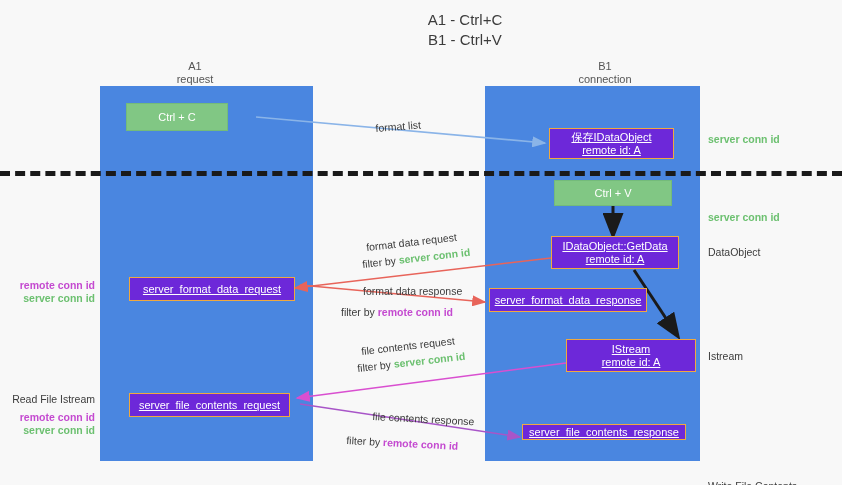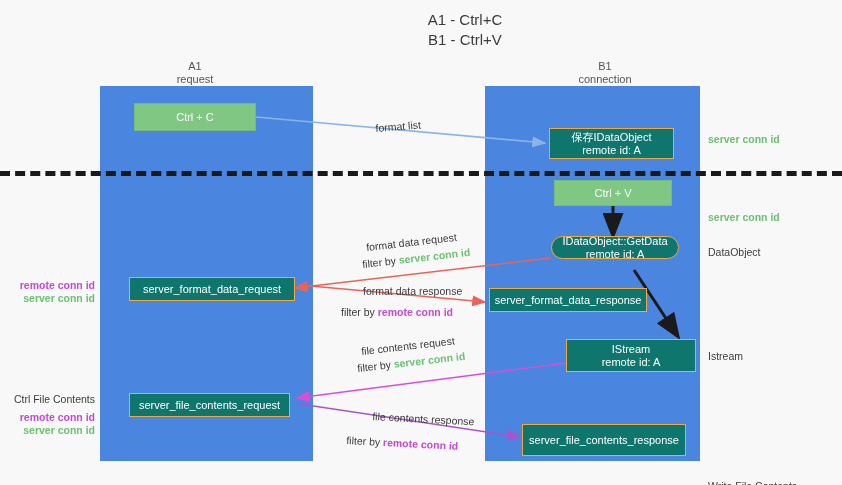--- a/index.html
+++ b/index.html
@@ -28,21 +28,21 @@
 
   .node{
     position:absolute;box-sizing:border-box;
     display:flex;align-items:center;justify-content:center;
     flex-direction:column;
     text-align:center;
     color:#ffffff;font-size:11px;line-height:13px;
     border:1px solid rgba(255,255,255,.35);
   }
   .node.green{background:#81c784;border-color:#74bb7a;}
-  .node.orange{background:#0f766e;border-color:#f0a93f;}
+  .node.orange{background:#6d28d9;border-color:#f0a93f;text-decoration:underline;}
   .node .l2{font-size:11px;}
 
   .divider{
     position:absolute;left:0;top:171px;width:842px;height:0;
     border-top:5px dashed #1a1a1a;
   }
 
   .lbl{
     position:absolute;font-size:10.5px;line-height:13px;color:#3c3c3c;
     white-space:nowrap;
@@ -103,34 +103,34 @@
 
     <line x1="551" y1="258" x2="295" y2="288" stroke="#e8645a" stroke-width="1.6" marker-end="url(#ah-red)"></line>
 
     <line x1="300" y1="285" x2="485" y2="302" stroke="#e8645a" stroke-width="1.6" marker-end="url(#ah-red)"></line>
 
     <line x1="566" y1="363" x2="297" y2="398" stroke="#d94fd0" stroke-width="1.6" marker-end="url(#ah-mag)"></line>
 
     <line x1="300" y1="404" x2="520" y2="437" stroke="#a855c8" stroke-width="1.6" marker-end="url(#ah-pur)"></line>
   </svg>
 
-  <div class="node green" style="left:134px;top:103px;width:122px;height:28px;">
+  <div class="node green" style="left:126px;top:103px;width:102px;height:28px;">
     <div>Ctrl + C</div>
   </div>
 
   <div class="node orange" style="left:549px;top:128px;width:125px;height:31px;">
     <div>保存IDataObject</div>
     <div class="l2">remote id: A</div>
   </div>
 
   <div class="node green" style="left:554px;top:180px;width:118px;height:26px;">
     <div>Ctrl + V</div>
   </div>
 
-  <div class="node orange" style="left:551px;top:236px;width:128px;height:23px;border-radius:14px;">
+  <div class="node orange" style="left:551px;top:236px;width:128px;height:33px;">
     <div>IDataObject::GetData</div>
     <div class="l2">remote id: A</div>
   </div>
 
   <div class="node orange" style="left:566px;top:339px;width:130px;height:33px;">
     <div>IStream</div>
     <div class="l2">remote id: A</div>
   </div>
 
   <div class="node orange" style="left:129px;top:277px;width:166px;height:24px;">
@@ -138,21 +138,21 @@
   </div>
 
   <div class="node orange" style="left:489px;top:288px;width:158px;height:24px;">
     <div>server_format_data_response</div>
   </div>
 
   <div class="node orange" style="left:129px;top:393px;width:161px;height:24px;">
     <div>server_file_contents_request</div>
   </div>
 
-  <div class="node orange" style="left:522px;top:424px;width:164px;height:32px;">
+  <div class="node orange" style="left:522px;top:424px;width:164px;height:16px;">
     <div>server_file_contents_response</div>
   </div>
 
   <div class="divider"></div>
 
   <div class="lbl rot" style="left:376px;top:122px;transform:rotate(-4.5deg);">format list</div>
 
   <div class="lbl rot" style="left:367px;top:241px;transform:rotate(-6.5deg);">format data request</div>
   <div class="lbl rot" style="left:363px;top:258px;transform:rotate(-6.5deg);"><span>filter by </span><span class="s-green">server conn id</span></div>
 
@@ -167,17 +167,17 @@
 
   <div class="lbl green" style="left:708px;top:133px;">server conn id</div>
   <div class="lbl green" style="left:708px;top:211px;">server conn id</div>
   <div class="lbl" style="left:708px;top:246px;">DataObject</div>
   <div class="lbl" style="left:708px;top:350px;">Istream</div>
   <div class="lbl" style="left:708px;top:432px;margin-top:48px;">Write File Contents</div>
 
   <div class="lbl magenta r" style="left:0px;top:279px;width:95px;">remote conn id</div>
   <div class="lbl green r" style="left:0px;top:292px;width:95px;">server conn id</div>
 
-  <div class="lbl r" style="left:0px;top:393px;width:95px;">Ctrl File Contents</div>
+  <div class="lbl r" style="left:0px;top:393px;width:95px;">Read File Istream</div>
   <div class="lbl magenta r" style="left:0px;top:411px;width:95px;">remote conn id</div>
   <div class="lbl green r" style="left:0px;top:424px;width:95px;">server conn id</div>
 
 </div>
 
 </body></html>

